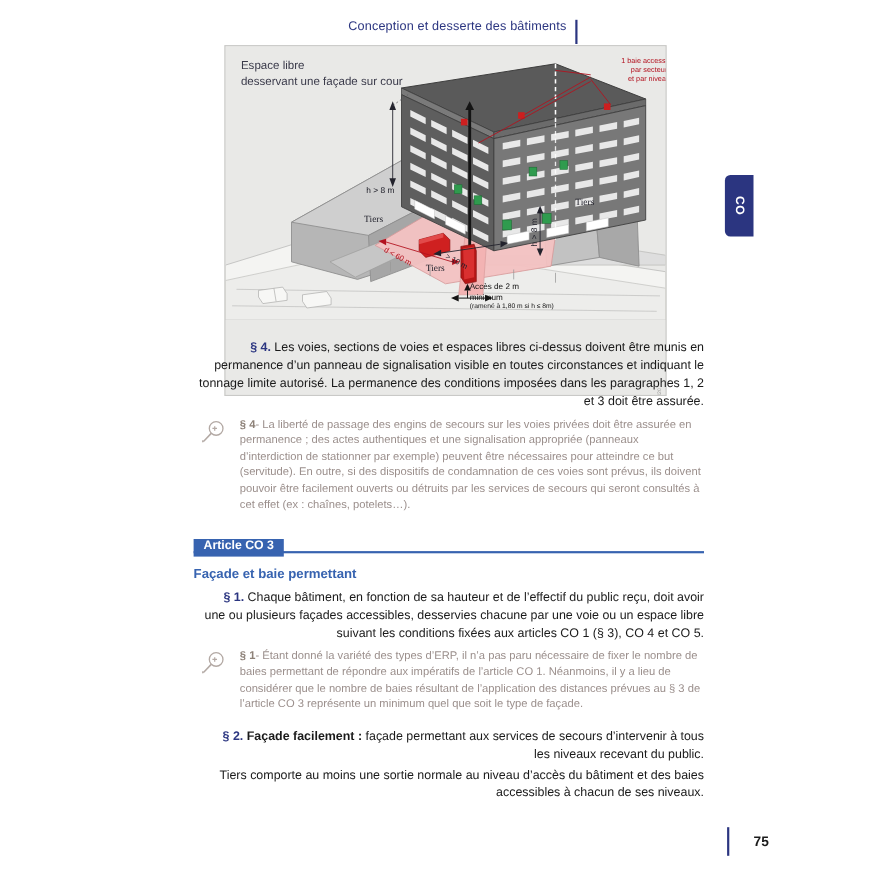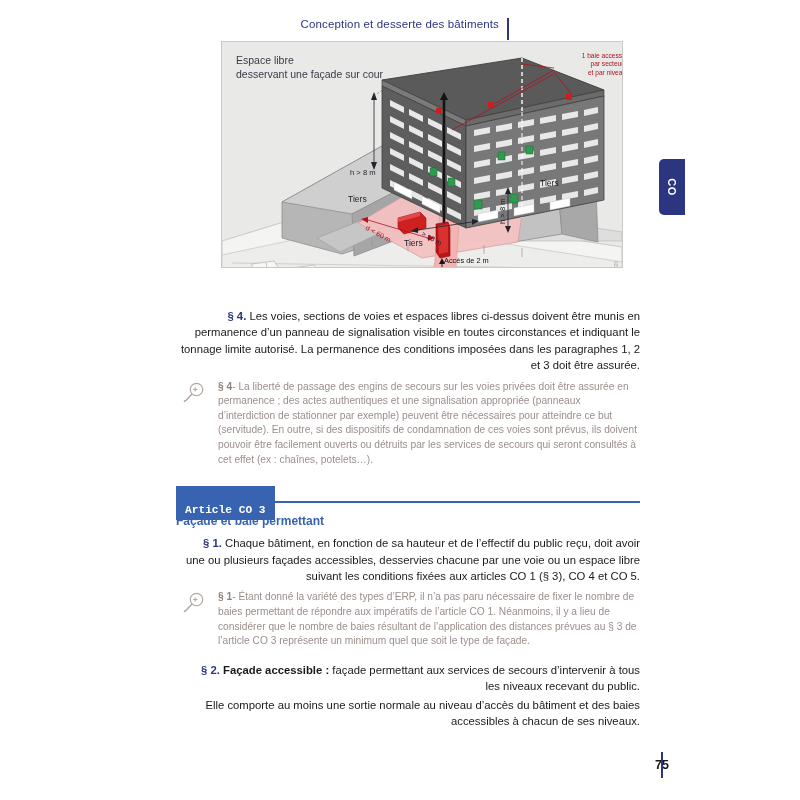--- a/index.html
+++ b/index.html
@@ -16,21 +16,21 @@
     position: relative;
     width: 800px;
     height: 800px;
     background: #ffffff;
   }
 
   
   .header {
     position: absolute;
     top: 10px;
-    left: 0;
+    left: 16px;
     width: 654px;
     height: 28px;
     display: flex;
     justify-content: flex-end;
     align-items: center;
     padding-right: 155px;
   }
   .header-title {
     font-size: 11.5px;
     color: #2b3580;
@@ -67,25 +67,24 @@
     transform: rotate(90deg);
     white-space: nowrap;
   }
 
   
   .figure {
     position: absolute;
     left: 204px;
     top: 41px;
     width: 402px;
-    height: 227px;
+    height: 319px;
     background: #e9e9e7;
     border: 1px solid #c9c9c7;
     overflow: hidden;
-    margin-left: 17px;
   }
   .figure svg { display: block; }
 
   .fig-caption {
     position: absolute;
     left: 14px;
     top: 12px;
     font-size: 10.5px;
     line-height: 13.5px;
     color: #3a3a4a;
@@ -118,21 +117,21 @@
     line-height: 8px;
     display: block;
   }
 
   .fig-lbl {
     position: absolute;
     color: #22222c;
     font-size: 7.6px;
     white-space: nowrap;
   }
-  .fig-lbl.tiers { font-size: 8.6px; }
+  .fig-lbl.tiers { font-size: 8.6px; font-family: Liberation Serif, serif; }
   .fig-lbl.vert  { transform: rotate(-90deg); transform-origin: left top; }
   .fig-lbl.rot-u { transform: rotate(29deg);  transform-origin: left top; font-size: 7px; }
 
   .fig-credit {
     position: absolute;
     right: 3px;
     bottom: 6px;
     font-size: 4.6px;
     color: #9a9a98;
     transform: rotate(-90deg);
@@ -186,25 +185,24 @@
     margin-top: 19px;
     margin-bottom: 9px;
     height: 17px;
   }
   .article-box {
     display: inline-block;
     background: #3763b0;
     color: #ffffff;
     font-size: 11.2px;
     font-weight: bold;
-    padding: 18px 9px 3px 9px;
+    padding: 0 9px 3px 9px;
     line-height: 13px;
     position: relative;
     z-index: 2;
-    font-family: Liberation Mono, monospace;
   }
   .article-rule {
     position: absolute;
     left: 0;
     right: 0;
     bottom: 0;
     height: 2.5px;
     background: #3763b0;
   }
   .article-sub {
@@ -217,21 +215,21 @@
 
   
   .footer {
     position: absolute;
     left: 0;
     bottom: 28px;
     width: 800px;
     display: flex;
     justify-content: flex-end;
     align-items: center;
-    padding-right: 120px;
+    padding-right: 90px;
   }
   .page-num {
     font-size: 12.5px;
     font-weight: bold;
     color: #1a1a1a;
     margin-right: 11px;
   }
   .footer-rule {
     position: absolute;
     right: 137px;
@@ -527,23 +525,23 @@
       <svg class="magnifier" viewBox="0 0 24 24">
         <circle cx="14.5" cy="8.5" r="6.2" fill="none" stroke="#b3a9a4" stroke-width="1.2"></circle>
         <line x1="13.2" y1="6.4" x2="13.2" y2="10.6" stroke="#b3a9a4" stroke-width="1.1"></line>
         <line x1="11.1" y1="8.5" x2="15.3" y2="8.5" stroke="#b3a9a4" stroke-width="1.1"></line>
         <line x1="10.0" y1="13.0" x2="3.2" y2="20.2" stroke="#b3a9a4" stroke-width="1.4"></line>
         <path d="M3.2 20.2 q-1.6 1.2 -0.6 -1.0" fill="none" stroke="#b3a9a4" stroke-width="1.1"></path>
       </svg>
       <p><span class="csec">§ 1</span><span>- Étant donné la variété des types d’ERP, il n’a pas paru nécessaire de fixer le nombre de baies permettant de répondre aux impératifs de l’article CO 1. Néanmoins, il y a lieu de considérer que le nombre de baies résultant de l’application des distances prévues au § 3 de l’article CO 3 représente un minimum quel que soit le type de façade.</span></p>
     </div>
 
-    <p class="para indent" style="margin-top:13px;"><span class="sec">§ 2.</span><span class="bold"> Façade accessible :</span><span> façade permettant aux services de secours d’intervenir à tous les niveaux recevant du public.</span></p>
-
-    <p class="para">Elle comporte au moins une sortie normale au niveau d’accès du bâtiment et des baies accessibles à chacun de ses niveaux.</p>
+    <p class="para indent" style="margin-top:13px;"><span class="sec">§ 2.</span><span class="bold"> Façade facilement :</span><span> façade permettant aux services de secours d’intervenir à tous les niveaux recevant du public.</span></p>
+
+    <p class="para">Tiers comporte au moins une sortie normale au niveau d’accès du bâtiment et des baies accessibles à chacun de ses niveaux.</p>
   </div>
 
   <div class="footer">
     <span class="page-num">75</span>
     <span class="footer-rule"></span>
   </div>
 
 </div>
 
 </body></html>

